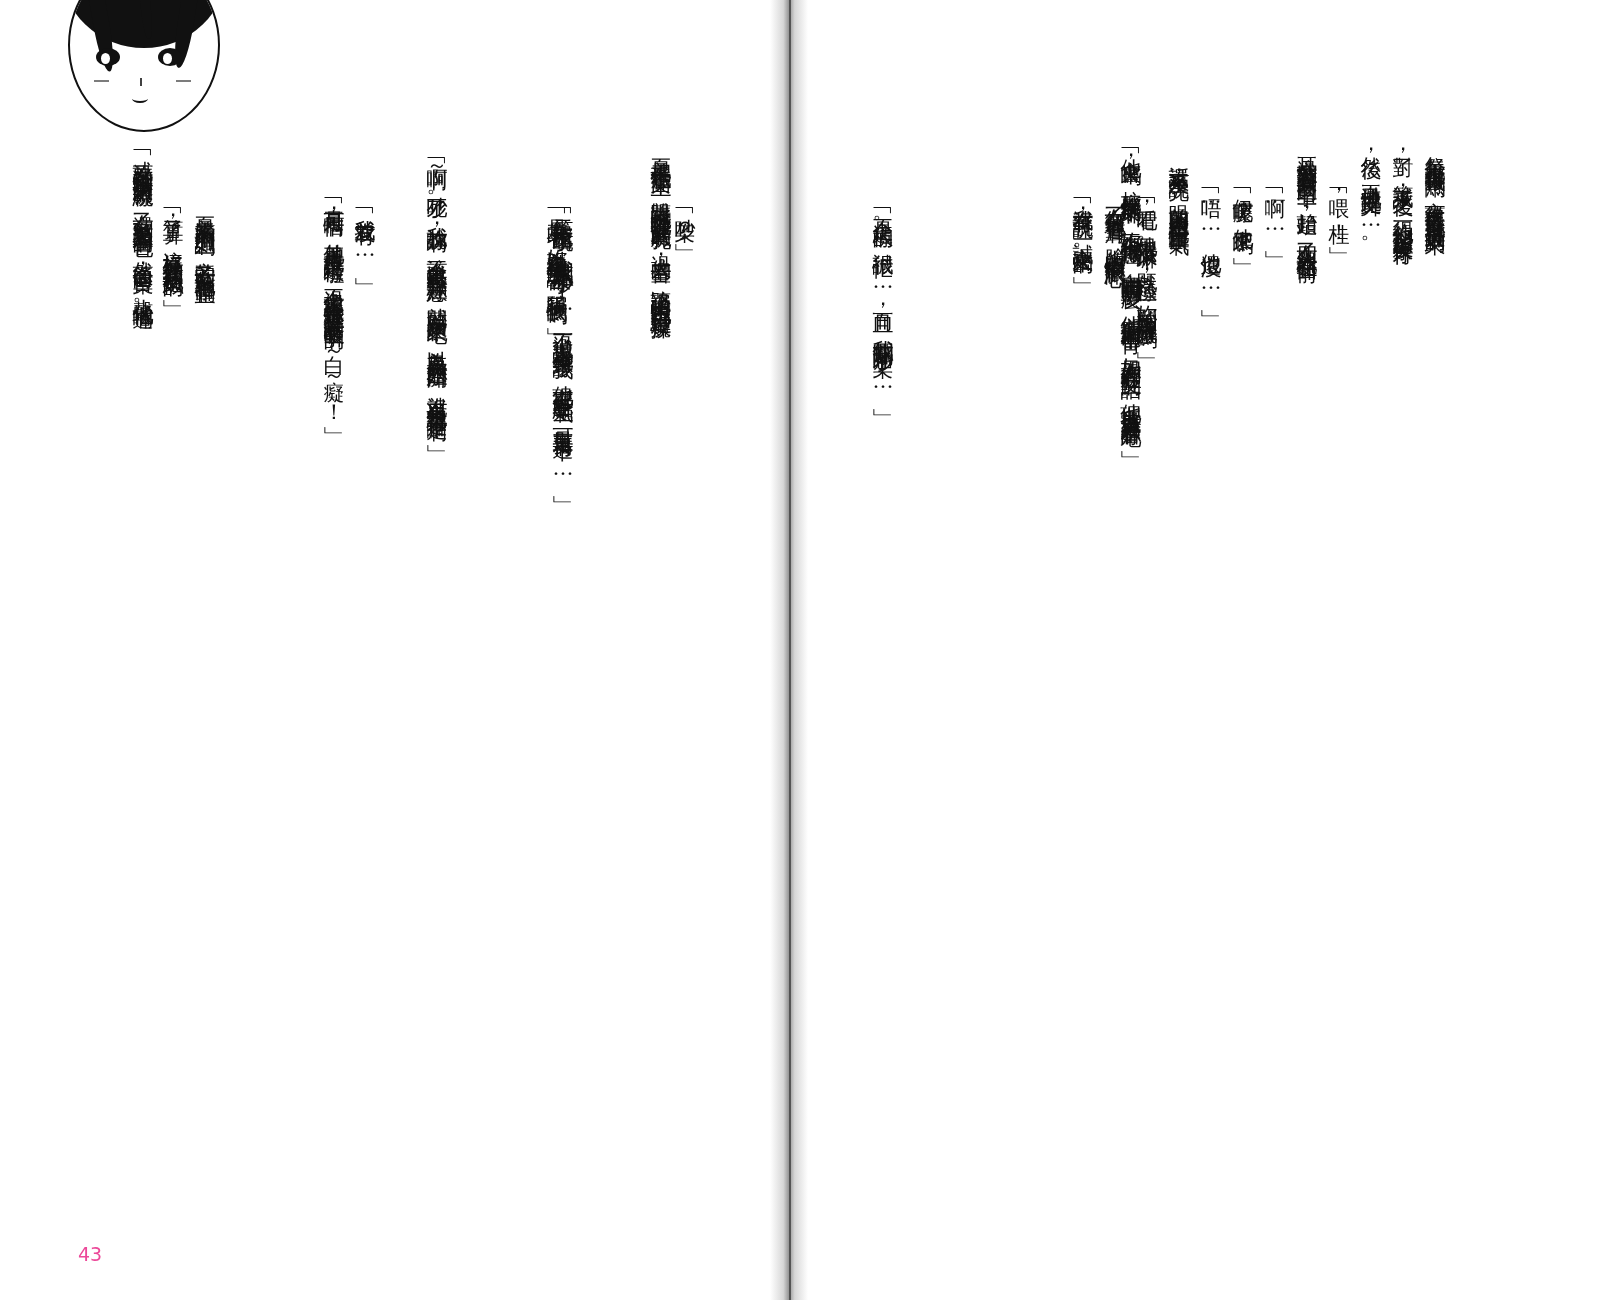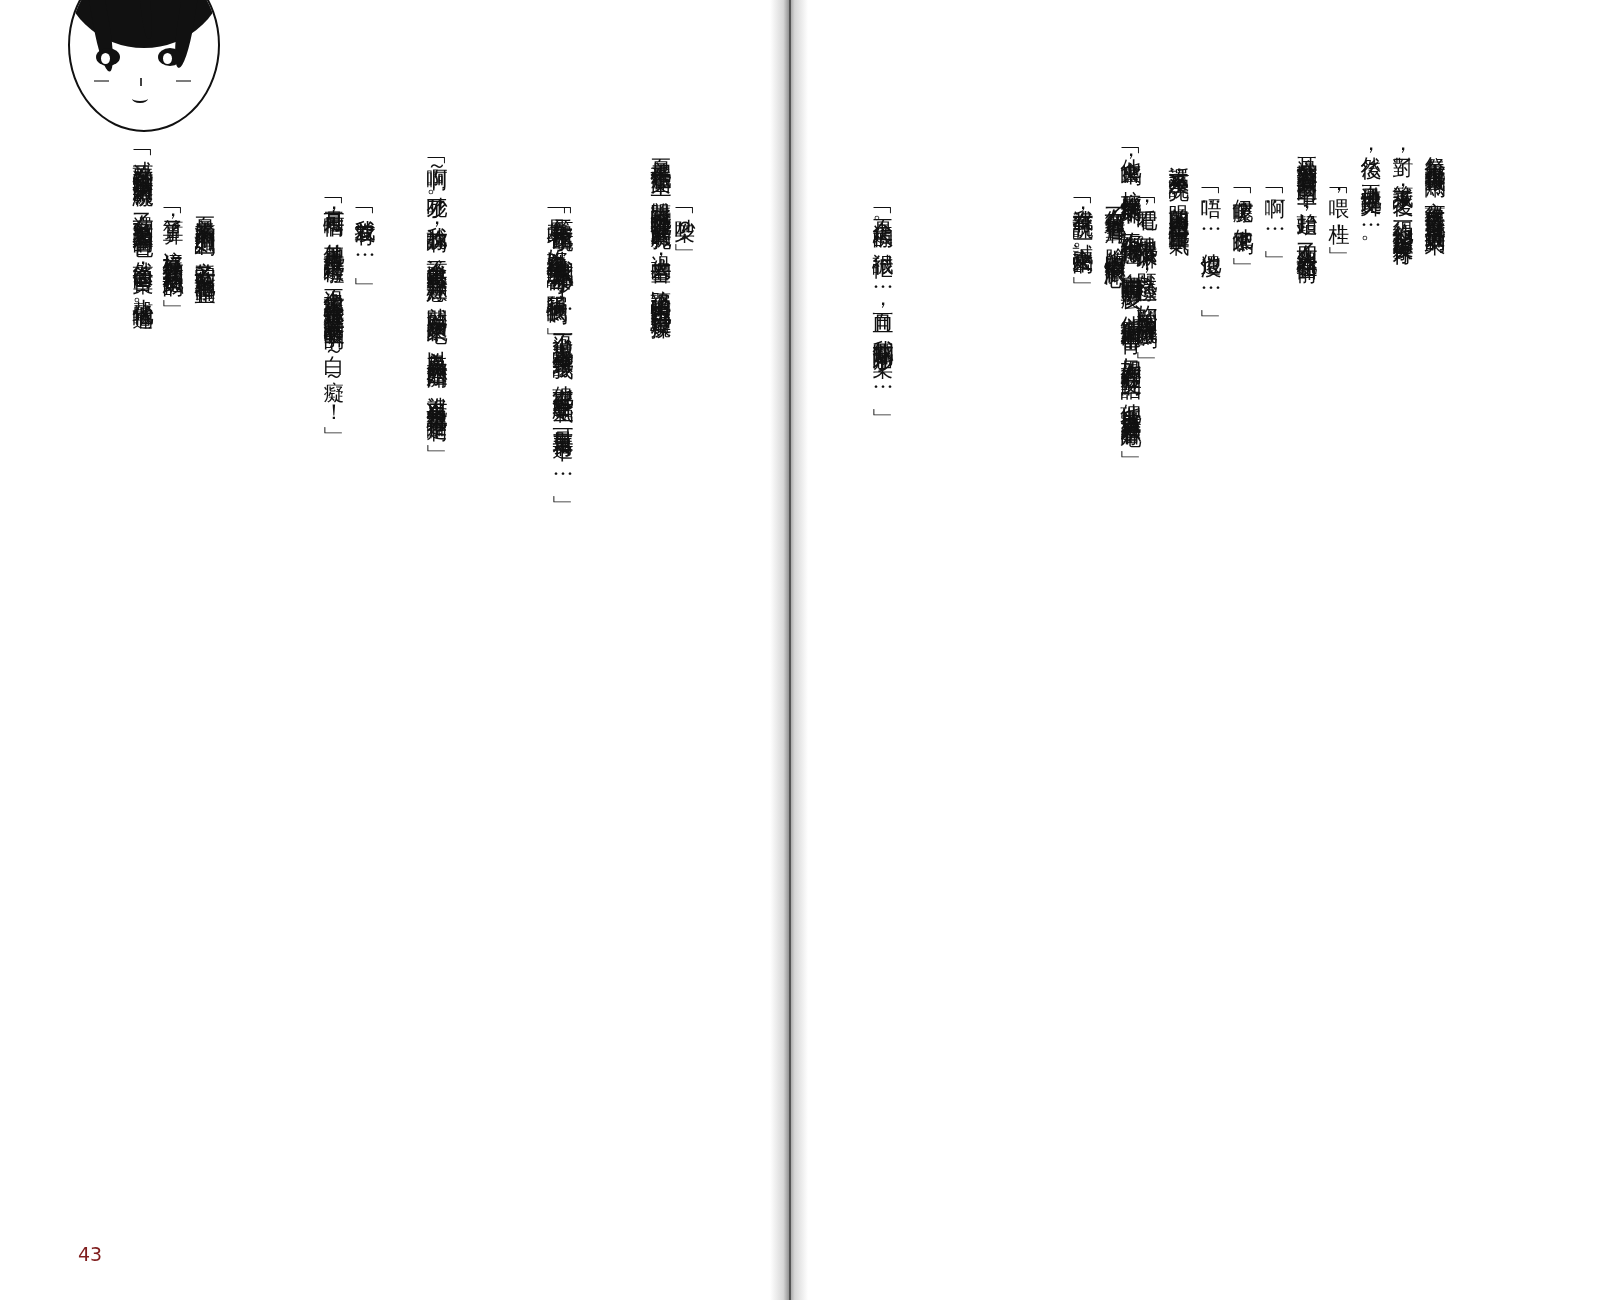--- a/index.html
+++ b/index.html
@@ -65,21 +65,21 @@
     left: 60px;
     width: 690px;
     height: 1080px;
   }
 
   
   .folio {
     position: absolute;
     font-family: "DejaVu Sans", "Liberation Sans", sans-serif;
     font-size: 19px;
-    color: #7f1d1d;
+    color: #ec4899;
   }
   .folio-left  { left: 78px;  top: 1243px; }
 
   
   .face {
     position: absolute;
     border-radius: 50%;
     background: #ffffff;
     overflow: hidden;
     border: 2.5px solid #111;

